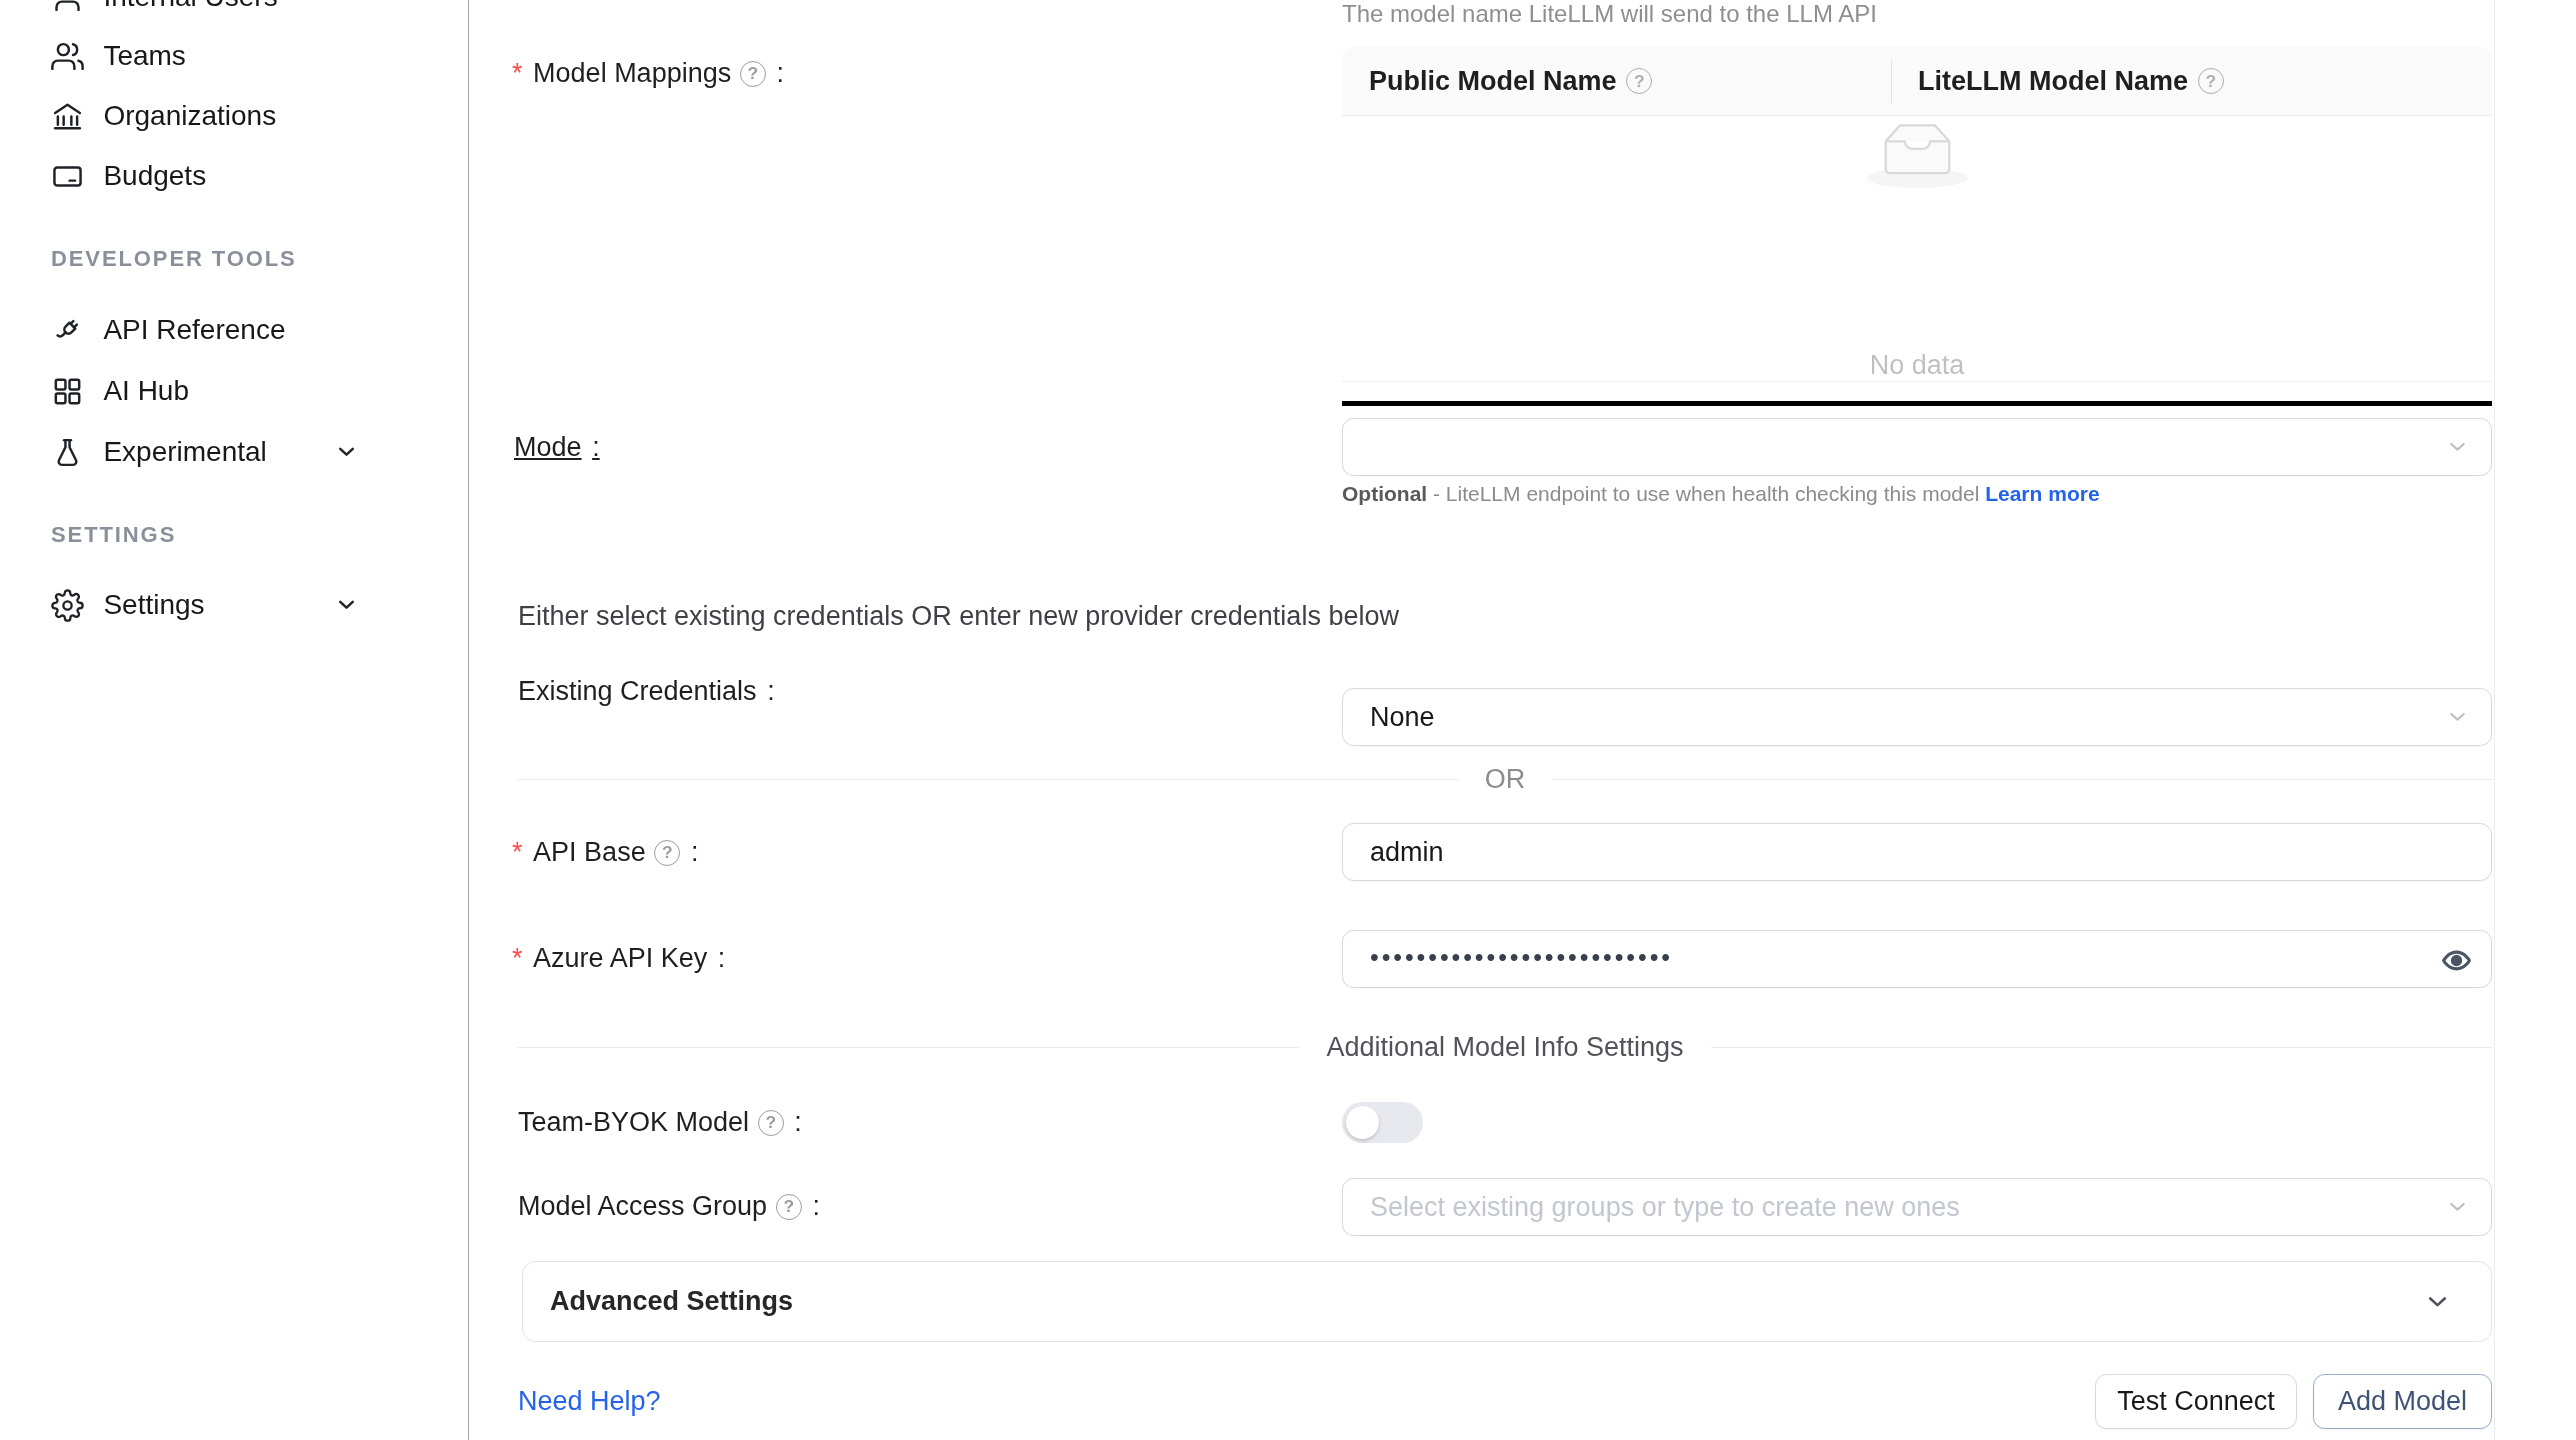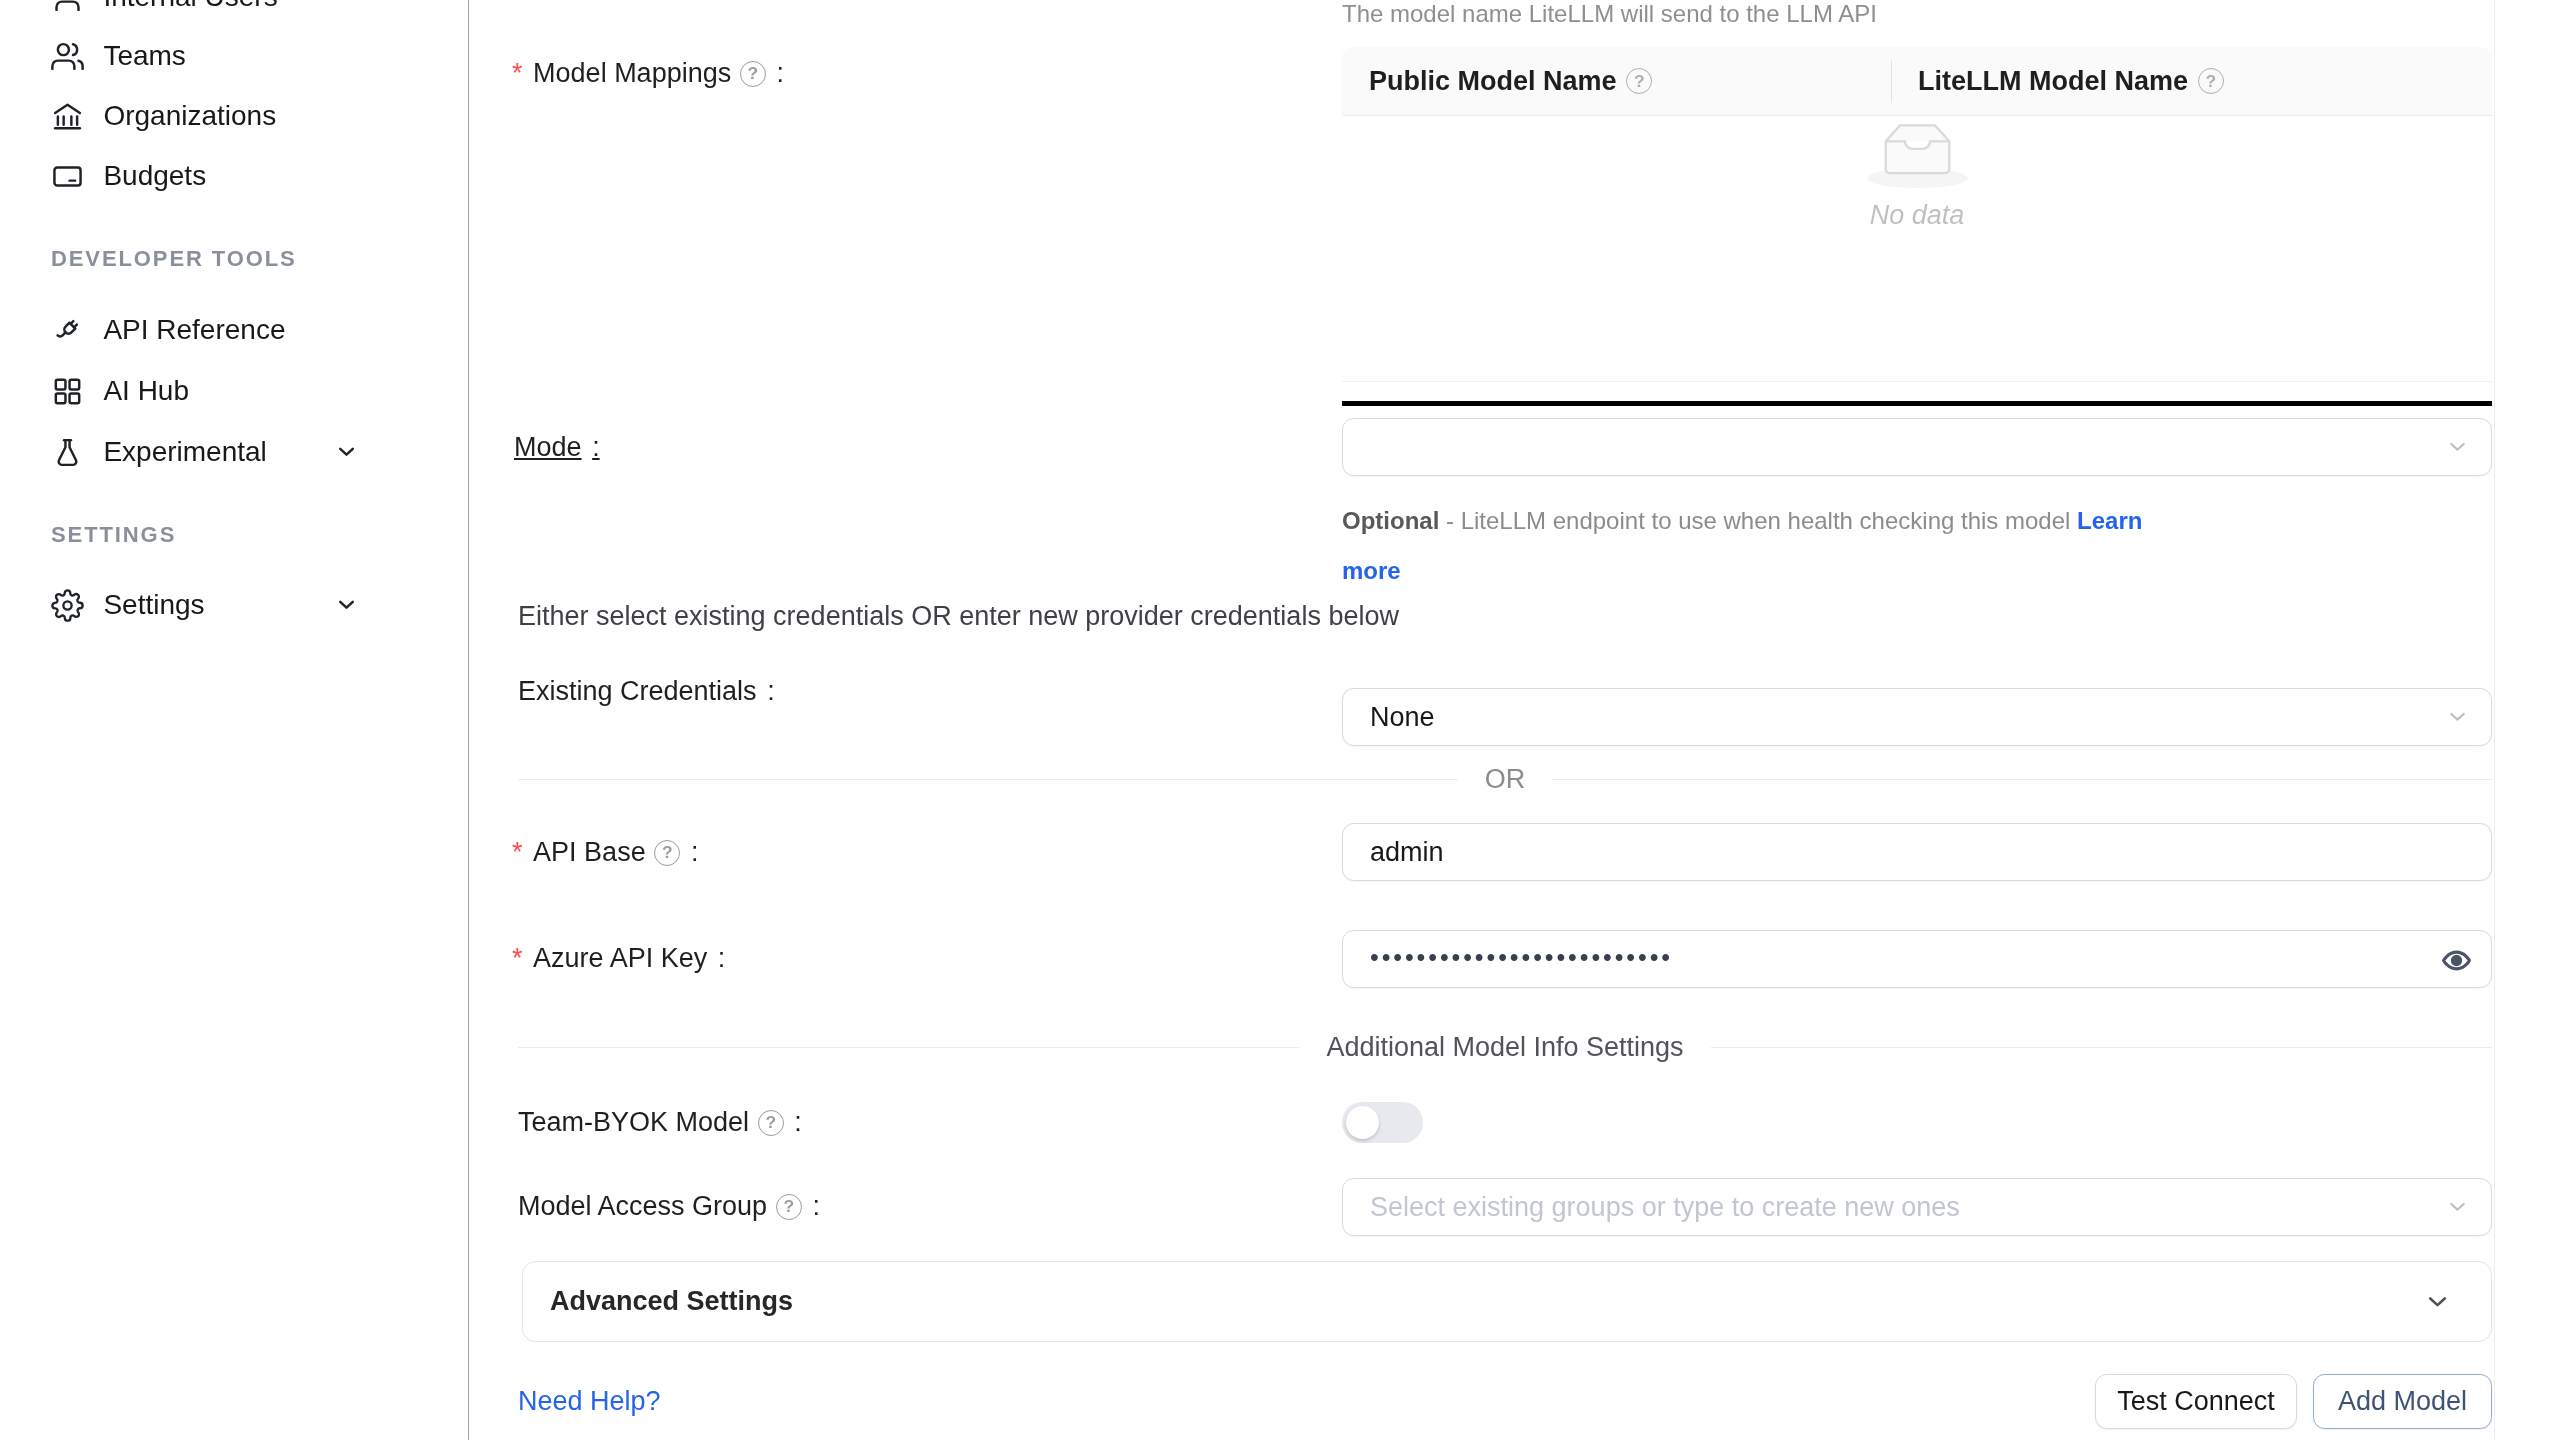--- a/index.html
+++ b/index.html
@@ -39,37 +39,37 @@
   
   .map-table{left:873px;top:47px;width:1150px;height:359px;border-bottom:5px solid #000000;box-sizing:border-box;}
   .map-head{display:flex;height:68px;background:#fafafa;border-radius:11.6px 11.6px 0 0;
     border-bottom:1px solid #ececec;position:relative;}
   .map-th{display:flex;align-items:center;gap:9.7px;padding-left:27px;box-sizing:border-box;
     font-size:27px;font-weight:bold;color:rgba(0,0,0,.88);}
   .map-th.c1{width:549px;}
   .map-th.c2{width:601px;}
   .col-div{position:absolute;left:549px;top:12.6px;width:1px;height:43px;background:#e2e2e2;}
   .map-empty-row{height:265px;border-bottom:1px solid #f0f0f0;display:flex;flex-direction:column;
-    align-items:center;justify-content:flex-start;font-style:italic;}
+    align-items:center;justify-content:space-between;}
   .no-data{margin-top:9.7px;font-size:27px;color:rgba(0,0,0,.25);}
 
   
   .ctl{left:873px;width:1150px;height:58px;box-sizing:border-box;background:#fff;
     border:1px solid #d9d9d9;border-radius:11.6px;display:flex;align-items:center;
     padding:0 62px 0 27px;font-size:27px;color:#18181b;cursor:pointer;
     box-shadow:0 1px 1.9px rgba(0,0,0,.03);}
   .ctl .sel-chev{position:absolute;right:21px;top:50%;margin-top:-12.6px;width:25px;height:25px;}
   .placeholder{color:#c2c6cf;}
   .sel-mode{top:418px;} .sel-exist{top:688px;} .in-apibase{top:823px;cursor:text;}
   .in-azure{top:930px;cursor:text;} .sel-mag{top:1178px;}
   .lb-mm{left:43px;top:54px;} .lb-mode{left:45px;top:428px;text-decoration:underline;} .lb-exist{left:49px;top:672px;}
   .lb-apibase{left:43px;top:833px;} .lb-azure{left:43px;top:939px;}
   .lb-byok{left:49px;top:1103px;} .lb-mag{left:49px;top:1187px;}
 
-  .mode-help{left:873px;top:496px;width:804px;font-size:24px;line-height:50px;color:#8c8c8c;}
+  .mode-help{left:873px;top:474px;width:804px;font-size:21px;line-height:39px;color:#8c8c8c;}
   .mode-help b{color:#595959;}
   .mode-help a{color:#2563eb;text-decoration:none;font-weight:bold;cursor:pointer;}
 
   .cred-note{left:49px;top:597px;height:39px;display:flex;align-items:center;font-size:27px;color:#3f3f46;}
 
   .h-divider{left:49px;width:1974px;height:39px;display:flex;align-items:center;gap:27px;
     font-size:27px;color:#8c8c8c;}
   .h-divider::before,.h-divider::after{content:"";flex:1;height:1px;background:#ebebeb;}
   .d-or{top:760px;}
   .d-info{top:1028px;color:#52525b;}

